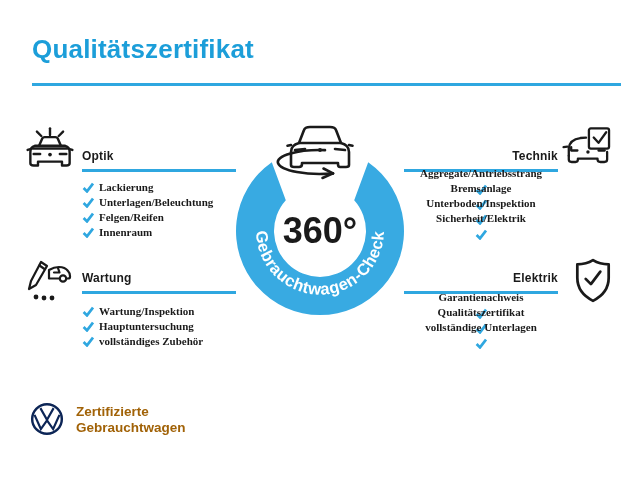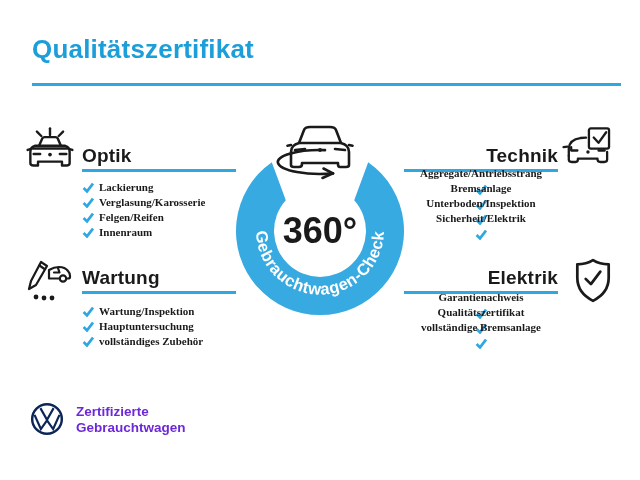--- a/index.html
+++ b/index.html
@@ -16,37 +16,37 @@
     letter-spacing:0.2px;
   }
   #title-rule{left:32px;top:83px;width:589px;height:3px;background:#2fa7e0;}
 
   
   .section{width:154px;}
   .section.left{left:82px;}
   .section.right{left:404px;text-align:right;}
   .sec-top{top:146px;}
   .sec-bottom{top:268px;}
-  .sec-heading{font-size:19px;font-weight:700;line-height:20px;color:#1a1a1a;letter-spacing:0.2px;}
+  .sec-heading{font-size:12px;font-weight:700;line-height:20px;color:#1a1a1a;letter-spacing:0.2px;}
   .sec-rule{height:2.5px;background:#2fa7e0;margin-top:3px;}
   .sec-items{margin-top:8px;}
   .sec-bottom .sec-items{margin-top:10px;}
   .item{display:flex;align-items:center;height:15px;gap:5px;font-size:11px;font-weight:700;white-space:nowrap;font-family:Liberation Serif, serif;}
   .section.right .item{justify-content:flex-end;flex-direction:column;}
   .check svg{display:block;}
 
   
   .lineicon svg{display:block;}
 
   
   #center-badge{left:225px;top:118px;width:190px;height:200px;}
 
   
   #footer-logo{left:30px;top:402px;width:34px;height:34px;}
-  #footer-text{left:76px;top:404px;font-size:13.5px;line-height:16px;font-weight:700;color:#6d28d9;}
+  #footer-text{left:76px;top:404px;font-size:13.5px;line-height:16px;font-weight:700;color:#a16207;}
 </style>
 </head>
 <body>
 
 <div class="abs" id="page-title">Qualitätszertifikat</div>
 <div class="abs" id="title-rule"></div>
 
 <div class="abs lineicon" style="left:26px;top:126px;">
   <svg width="48" height="44" viewBox="0 0 44 40" fill="none" stroke="#1a1a1a" stroke-width="2.2" stroke-linecap="round" stroke-linejoin="round">
     <path d="M10,5 L14,9"></path>
@@ -74,21 +74,21 @@
           </svg>
         </span>
       <span>Lackierung</span>
     </div>
     <div class="item">
       <span class="check">
           <svg width="12" height="11" viewBox="0 0 12 11">
             <path d="M1.6,6 L5,9.4 L11,1.6" fill="none" stroke="#2fa7e0" stroke-width="2.7"></path>
           </svg>
         </span>
-      <span>Verglasung/Karosserie</span>
+      <span>Unterlagen/Beleuchtung</span>
     </div>
     <div class="item">
       <span class="check">
           <svg width="12" height="11" viewBox="0 0 12 11">
             <path d="M1.6,6 L5,9.4 L11,1.6" fill="none" stroke="#2fa7e0" stroke-width="2.7"></path>
           </svg>
         </span>
       <span>Felgen/Reifen</span>
     </div>
     <div class="item">
@@ -220,21 +220,21 @@
     </div>
     <div class="item">
       <span>Qualitätszertifikat</span>
       <span class="check">
           <svg width="12" height="11" viewBox="0 0 12 11">
             <path d="M1.6,6 L5,9.4 L11,1.6" fill="none" stroke="#2fa7e0" stroke-width="2.7"></path>
           </svg>
         </span>
     </div>
     <div class="item">
-      <span>vollständige Bremsanlage</span>
+      <span>vollständige Unterlagen</span>
       <span class="check">
           <svg width="12" height="11" viewBox="0 0 12 11">
             <path d="M1.6,6 L5,9.4 L11,1.6" fill="none" stroke="#2fa7e0" stroke-width="2.7"></path>
           </svg>
         </span>
     </div>
   </div>
 </div>
 
 <div class="abs" id="center-badge">

